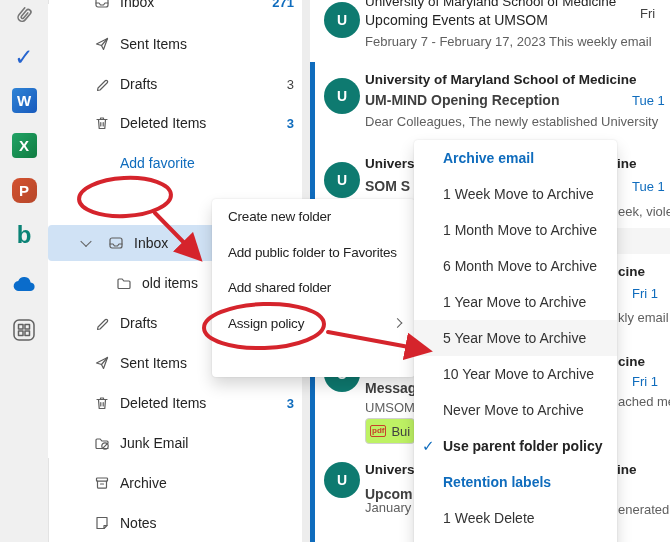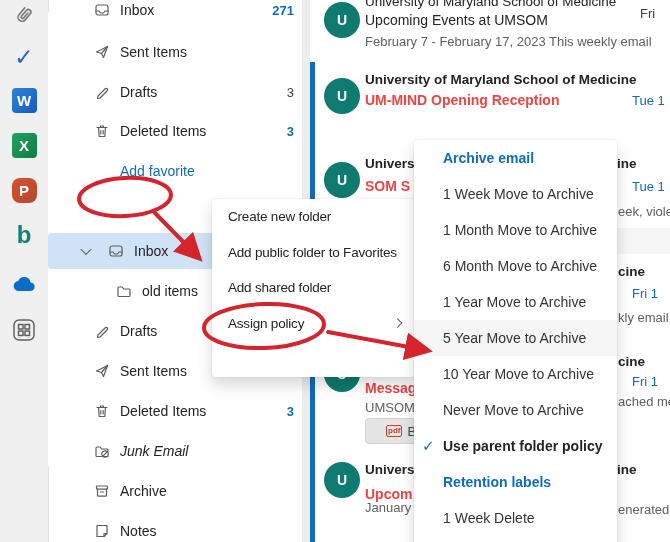--- a/index.html
+++ b/index.html
@@ -10,49 +10,49 @@
   .appbar{position:absolute;left:0;top:0;width:48px;height:542px;background:#f0f0f0;border-right:1px solid #e3e3e3;z-index:2;}
   .appicon{position:absolute;left:11px;width:26px;height:26px;display:flex;align-items:center;justify-content:center;cursor:pointer;}
   .tile{width:25px;height:25px;border-radius:4px;color:#fff;font-weight:700;font-size:15px;display:flex;align-items:center;justify-content:center;}
   .tile-word{background:linear-gradient(135deg,#2f84d6,#185abd);}
   .tile-excel{background:linear-gradient(135deg,#21a366,#107c41);}
   .tile-ppt{background:linear-gradient(135deg,#d35230,#b7472a);border-radius:8px;}
   .bing-glyph{color:#0b8376;font-size:24px;font-weight:800;line-height:1;}
   .check-glyph{color:#2564cf;font-size:23px;font-weight:800;line-height:1;}
 
   
-  .folderpane{position:absolute;left:48px;top:12px;width:254px;height:454px;background:#fff;z-index:3;}
+  .folderpane{position:absolute;left:48px;top:4px;width:254px;height:454px;background:#fff;z-index:3;}
   .panestrip{position:absolute;left:302px;top:0;width:8px;height:542px;background:#ededed;z-index:3;}
   .fp-row{position:absolute;left:0;width:254px;height:40px;cursor:pointer;}
   .fp-row.selected{background:#d0e2f5;border-radius:4px;height:36px;}
   .fp-label{position:absolute;top:50%;transform:translateY(-50%);font-size:14px;color:#242424;white-space:nowrap;}
   .fp-count{position:absolute;right:8px;top:50%;transform:translateY(-50%);font-size:13px;color:#0f6cbd;font-weight:700;}
   .fp-count.muted{color:#424242;font-weight:400;}
   .fp-ic{position:absolute;top:50%;transform:translateY(-50%);width:16px;height:16px;}
   .fp-ic svg{display:block;}
   .blue-link{color:#0f6cbd !important;}
   .chev{position:absolute;top:50%;width:7px;height:7px;border:solid #616161;border-width:0 1.4px 1.4px 0;}
   .chev-down{transform:translateY(-70%) rotate(45deg);}
   .chev-right-abs{position:absolute;right:14px;top:50%;width:6px;height:6px;border:solid #616161;border-width:0 1.4px 1.4px 0;transform:translateY(-50%) rotate(-45deg);}
 
   
   .maillist{position:absolute;left:310px;top:0;width:360px;height:542px;background:#fff;overflow:hidden;z-index:1;}
   .mrow{position:absolute;left:0;width:360px;border-bottom:1px solid #e9e9e9;cursor:pointer;background:#fff;}
   .ubar{position:absolute;left:0;top:0;bottom:0;width:5px;background:#0f6cbd;}
   .avatar{position:absolute;left:14px;width:36px;height:36px;border-radius:50%;background:#0e7a70;color:#fff;font-size:14px;font-weight:700;display:flex;align-items:center;justify-content:center;}
   .m-sender{position:absolute;left:55px;font-size:13.5px;font-weight:700;color:#242424;white-space:nowrap;}
   .m-sender.read{font-weight:400;}
-  .m-subject{position:absolute;left:55px;font-size:14px;font-weight:700;color:#ef4444;white-space:nowrap;}
+  .m-subject{position:absolute;left:55px;font-size:14px;font-weight:700;color:#404040;white-space:nowrap;}
   .m-subject.read{color:#242424;font-weight:400;}
   .m-date{position:absolute;font-size:13px;color:#0f6cbd;white-space:nowrap;}
   .m-date.read{color:#424242;}
   .m-preview{position:absolute;left:55px;font-size:13px;color:#5f5f5f;white-space:nowrap;}
   .tail{left:308px !important;}
   .grayband{position:absolute;left:0;width:360px;height:26px;background:#f5f5f5;border-bottom:1px solid #e9e9e9;}
-  .chip{position:absolute;left:55px;height:24px;border:1px solid #d1d1d1;border-radius:4px;display:flex;align-items:center;padding:0 20px;gap:5px;background:#e5e5e5;}
+  .chip{position:absolute;left:55px;height:24px;border:1px solid #d1d1d1;border-radius:4px;display:flex;align-items:center;padding:0 4px;gap:5px;background:#bef264;}
   .pdficon{font-size:8px;font-weight:700;color:#c8402a;border:1px solid #c8402a;border-radius:2px;padding:0 1px;line-height:10px;}
   .chip-label{font-size:13px;color:#424242;white-space:nowrap;}
 
   
   .menu{position:absolute;background:#fff;border-radius:4px;box-shadow:0 8px 16px rgba(0,0,0,.16),0 0 2px rgba(0,0,0,.12);}
   .menu1{left:212px;top:199px;width:203px;height:178px;z-index:10;}
   .menu1 .mi{position:relative;height:35.5px;display:flex;align-items:center;padding-left:16px;font-size:13.5px;letter-spacing:-0.2px;color:#242424;cursor:pointer;white-space:nowrap;}
   .menu2{left:414px;top:140px;width:203px;height:410px;z-index:11;}
   .menu2 .mhead{height:36px;display:flex;align-items:center;padding-left:29px;font-size:14px;font-weight:700;color:#0f6cbd;}
   .menu2 .mi{position:relative;height:36px;display:flex;align-items:center;padding-left:29px;font-size:14px;color:#333;cursor:pointer;white-space:nowrap;}
@@ -197,21 +197,21 @@
       <span class="fp-count">3</span>
     </div>
     <div class="fp-row" style="top:419px;">
       <span class="fp-ic" style="left:46px;">
           <svg width="16" height="16" viewBox="0 0 16 16">
             <path class="icgray" d="M2 5a1 1 0 0 1 1-1h3.2l1.6 2H13a1 1 0 0 1 1 1v1.2M14 13.5H3a1 1 0 0 1-1-1V5"></path>
             <circle cx="11" cy="11" r="3.2" class="icgray"></circle>
             <path class="icgray" d="M8.9 13.1 13.1 8.9"></path>
           </svg>
         </span>
-      <span class="fp-label" style="left:72px;font-style:italic;">Junk Email</span>
+      <span class="fp-label" style="left:72px;">Junk Email</span>
     </div>
     <div class="fp-row" style="top:459px;">
       <span class="fp-ic" style="left:46px;">
           <svg width="16" height="16" viewBox="0 0 16 16">
             <rect x="2.5" y="3" width="11" height="3.2" rx="0.8" class="icgray"></rect>
             <path class="icgray" d="M3.5 6.2v6a1 1 0 0 0 1 1h7a1 1 0 0 0 1-1v-6M6.5 9h3"></path>
           </svg>
         </span>
       <span class="fp-label" style="left:72px;">Archive</span>
     </div>
@@ -237,20 +237,21 @@
       <span class="m-date read" style="left:330px;top:6px;">Fri</span>
       <span class="m-preview" style="top:34px;">February 7 - February 17, 2023 This weekly email</span>
     </div>
 
     <div class="mrow" style="top:62px;height:84px;">
       <span class="ubar"></span>
       <span class="avatar" style="top:16px;">U</span>
       <span class="m-sender" style="top:10px;">University of Maryland School of Medicine</span>
       <span class="m-subject" style="top:30px;">UM-MIND Opening Reception</span>
       <span class="m-date" style="left:322px;top:31px;">Tue 1</span>
+      <span class="m-preview" style="top:52px;">Dear Colleagues, The newly established University</span>
     </div>
 
     <div class="mrow" style="top:146px;height:82px;">
       <span class="ubar"></span>
       <span class="avatar" style="top:16px;">U</span>
       <span class="m-sender" style="top:10px;">University of Maryland School of Medicine</span>
       <span class="m-subject" style="top:32px;">SOM S</span>
       <span class="m-date" style="left:322px;top:33px;">Tue 1</span>
       <span class="m-preview tail" style="top:58px;">eek, viole</span>
     </div>

